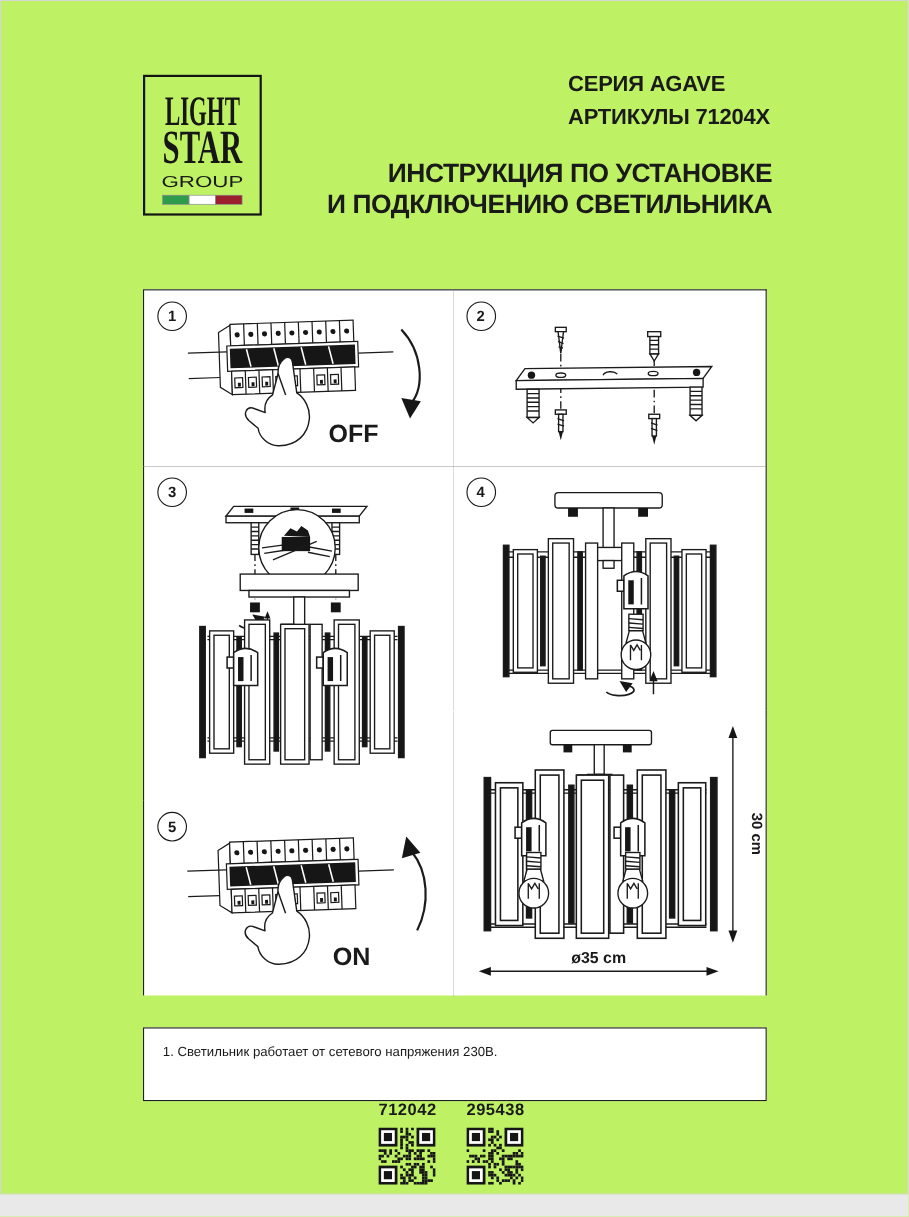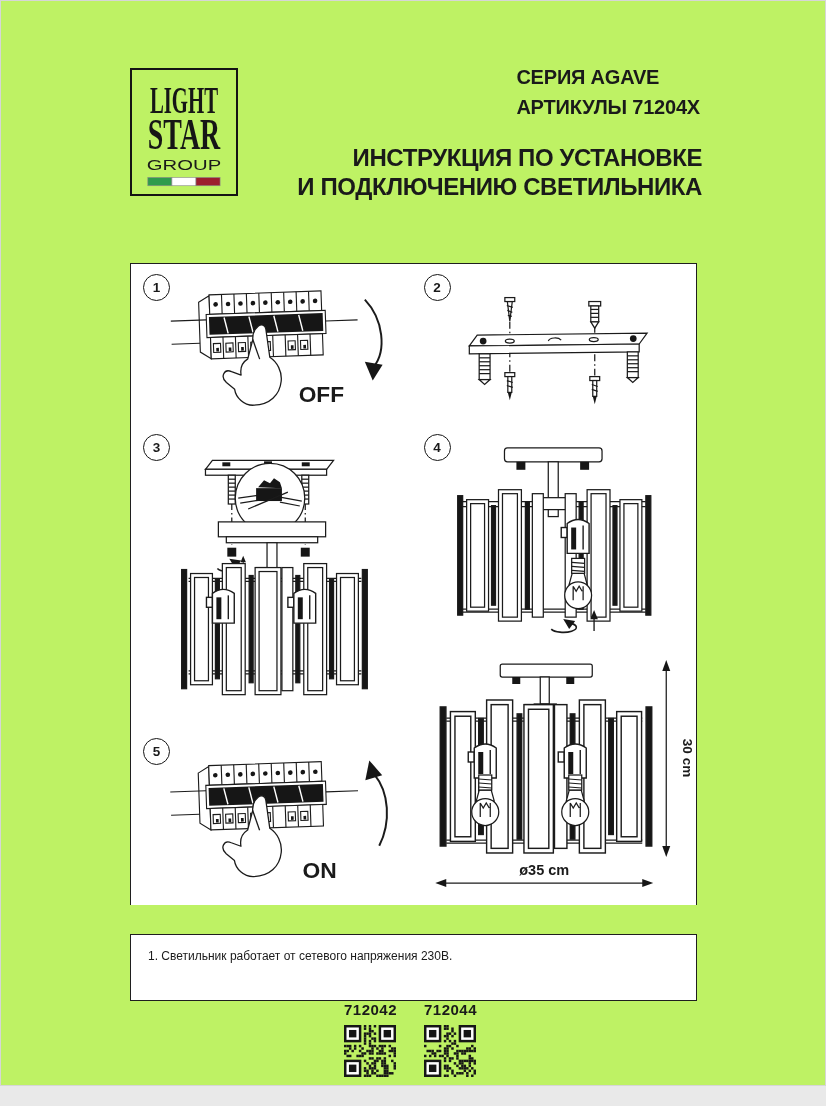--- a/index.html
+++ b/index.html
@@ -550,21 +550,21 @@
           <rect x="2" y="2" width="3" height="3" fill="#161616"></rect>
           <rect x="14" y="0" width="7" height="7" fill="#161616"></rect>
           <rect x="15" y="1" width="5" height="5" fill="#fff"></rect>
           <rect x="16" y="2" width="3" height="3" fill="#161616"></rect>
           <rect x="0" y="14" width="7" height="7" fill="#161616"></rect>
           <rect x="1" y="15" width="5" height="5" fill="#fff"></rect>
           <rect x="2" y="16" width="3" height="3" fill="#161616"></rect>
         </svg>
     </div>
     <div class="article-col">
-      <div class="article-num">712044</div>
+      <div class="article-num">295438</div>
       <svg class="qr" viewBox="0 0 21 21">
           <rect x="8" y="0" width="1" height="1" fill="#161616"></rect>
           <rect x="9" y="0" width="1" height="1" fill="#161616"></rect>
           <rect x="8" y="1" width="1" height="1" fill="#161616"></rect>
           <rect x="9" y="1" width="1" height="1" fill="#161616"></rect>
           <rect x="11" y="1" width="1" height="1" fill="#161616"></rect>
           <rect x="11" y="2" width="1" height="1" fill="#161616"></rect>
           <rect x="9" y="3" width="1" height="1" fill="#161616"></rect>
           <rect x="10" y="3" width="1" height="1" fill="#161616"></rect>
           <rect x="12" y="3" width="1" height="1" fill="#161616"></rect>

